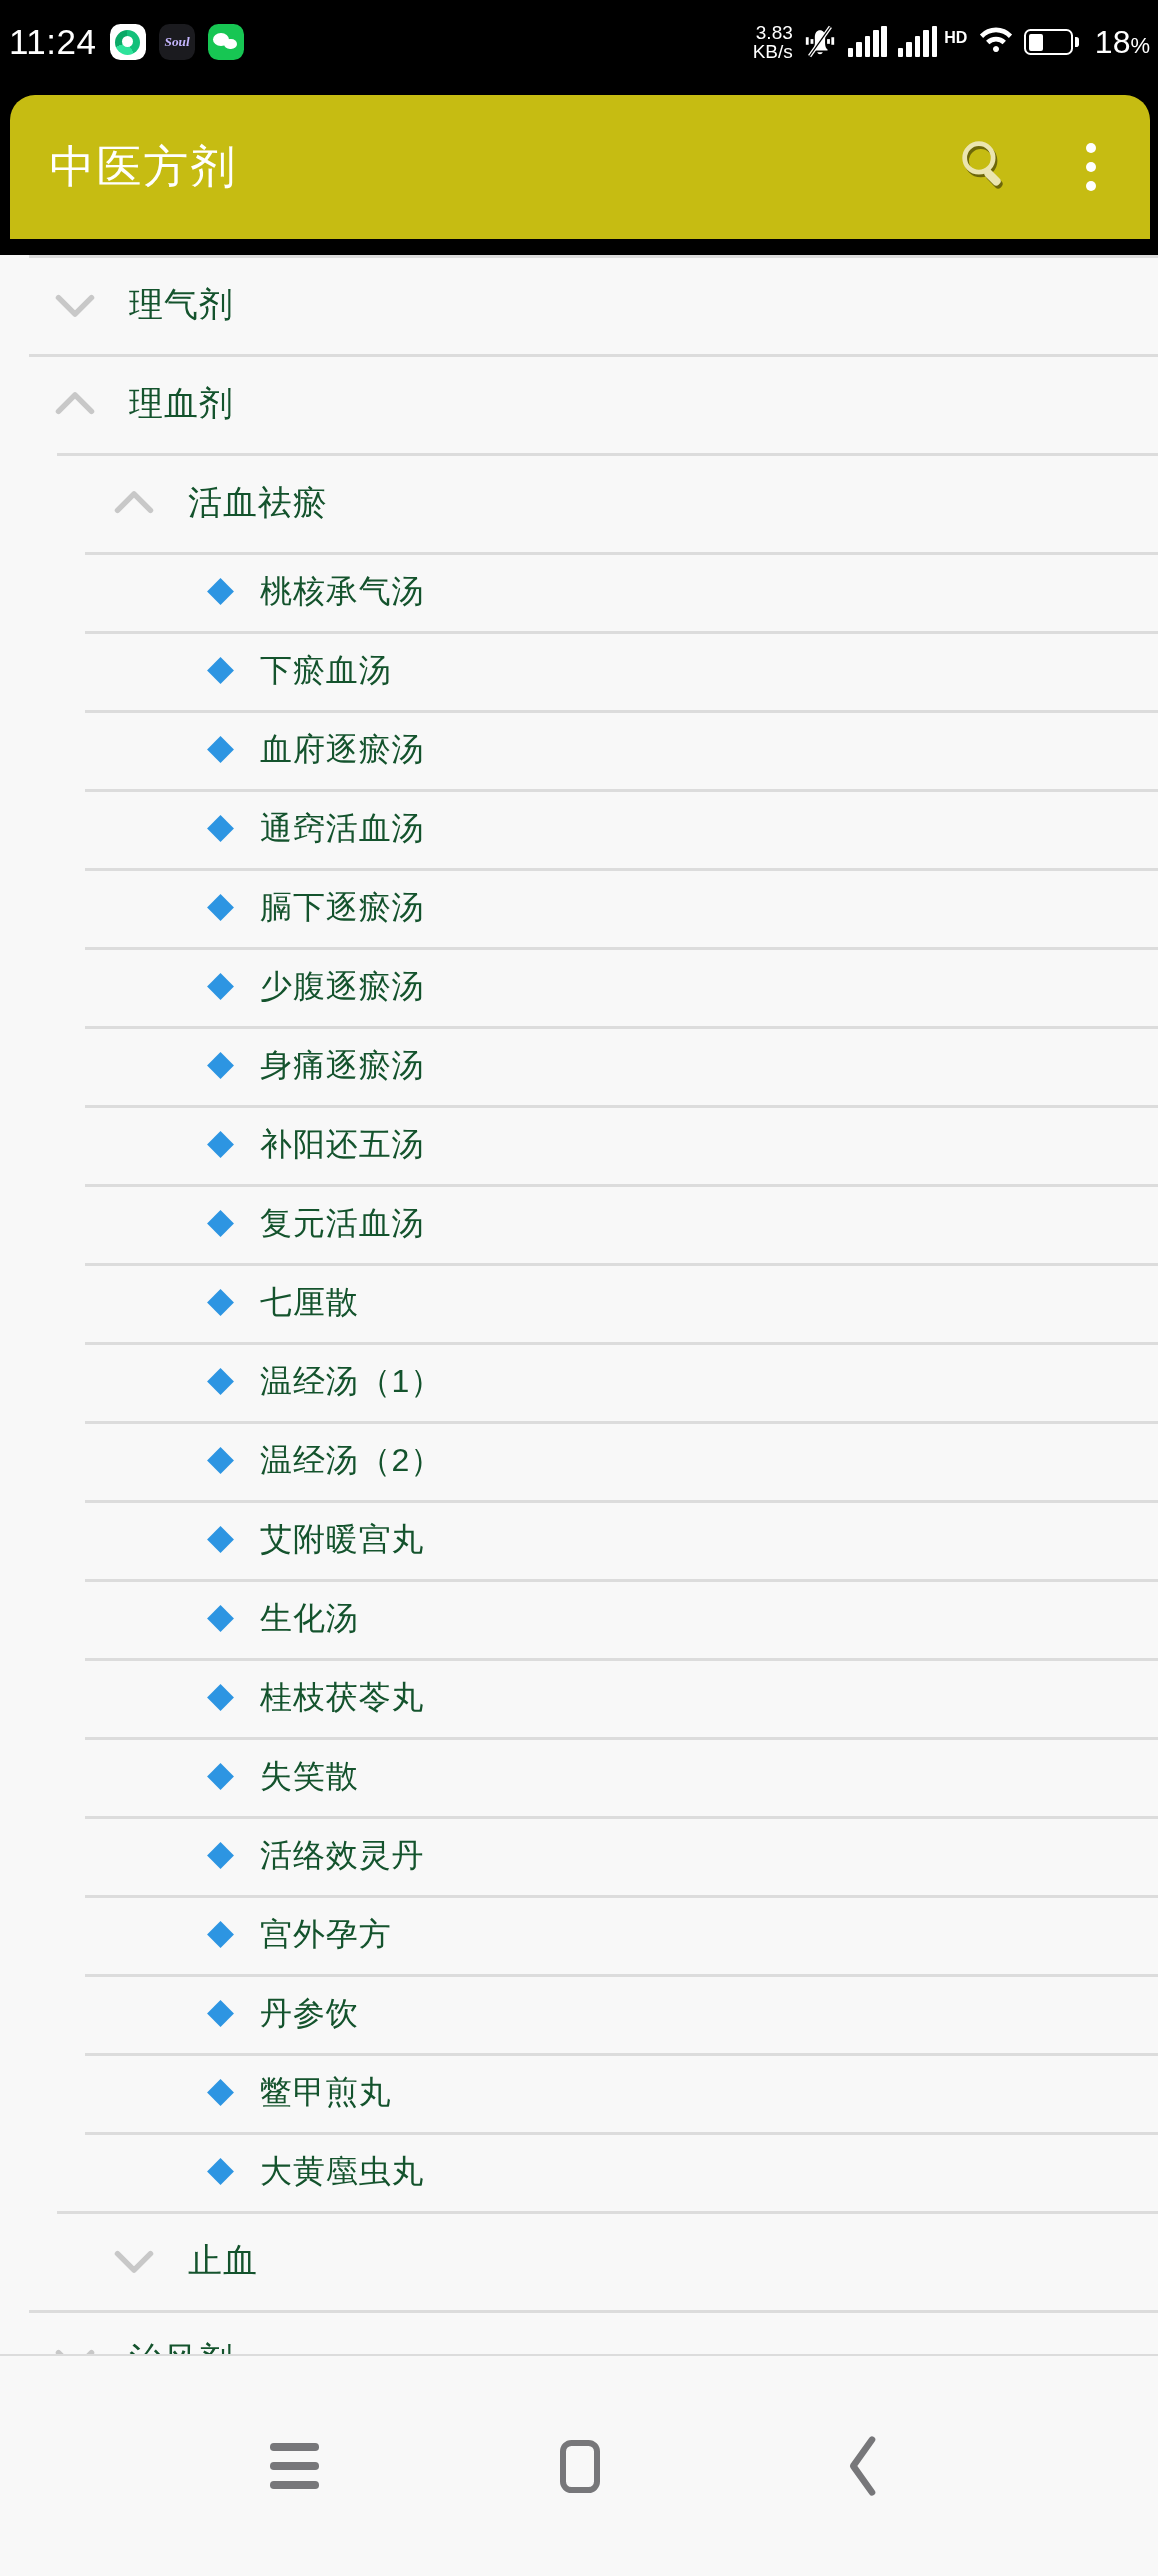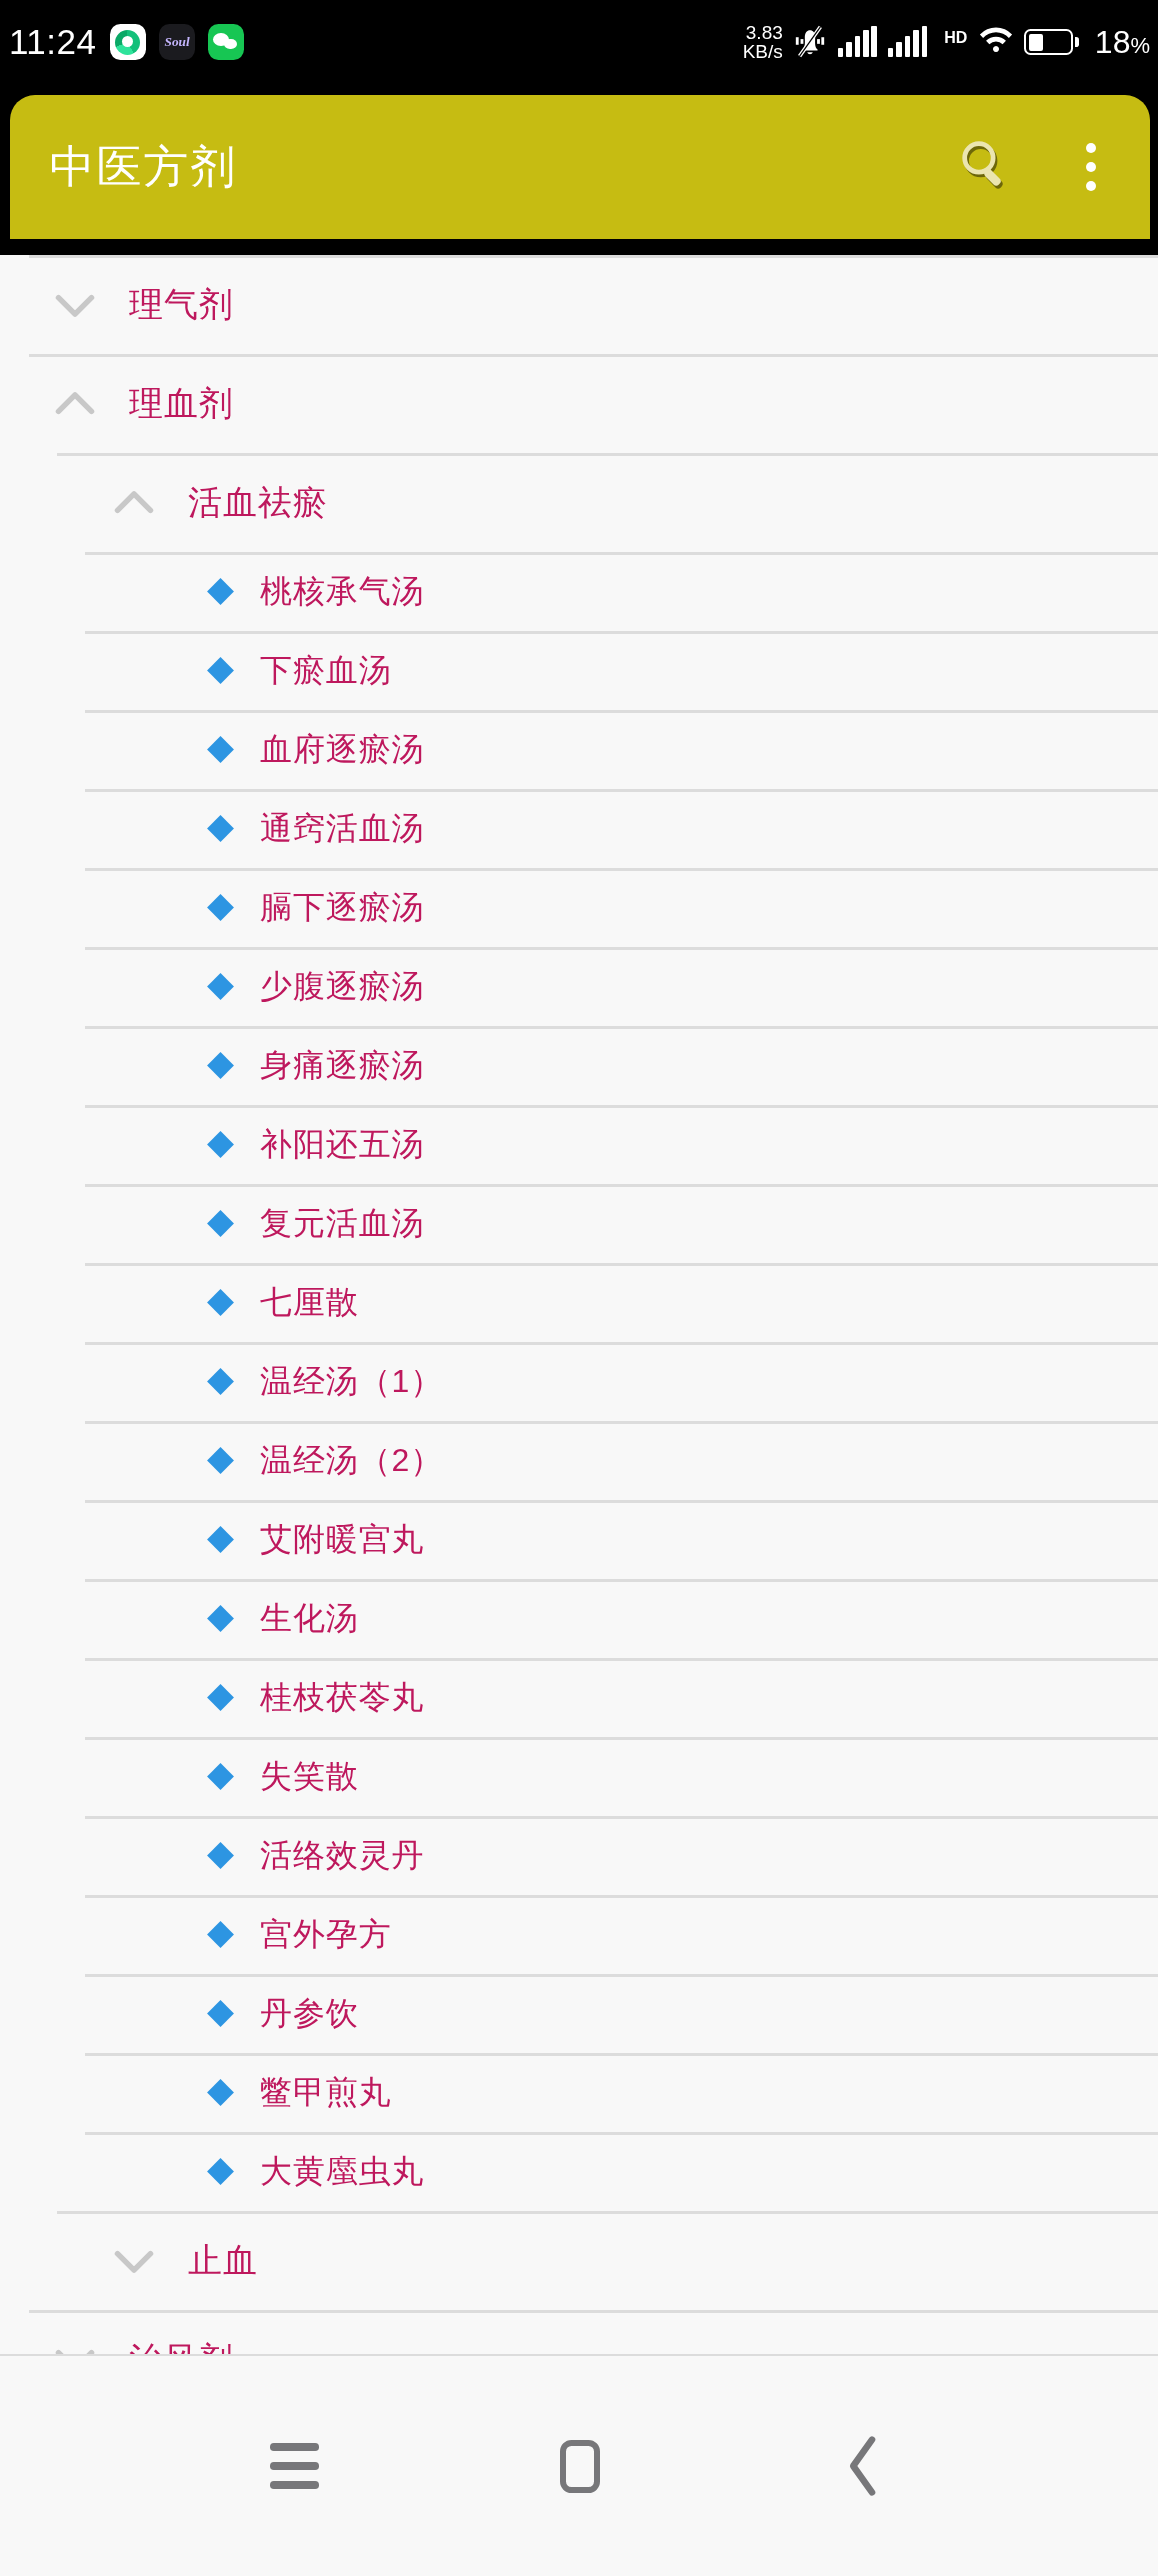--- a/index.html
+++ b/index.html
@@ -42,21 +42,21 @@
 
   .icn{ position:relative; }
   
   .mute-icon{ width:34px; height:38px; }
   
   .bars{ display:flex; align-items:flex-end; gap:2.8px; height:30px; }
   .bars i{ display:block; width:5.7px; background:#fff; border-radius:0.9px; }
   .bars i:nth-child(1){height:9.5px;} .bars i:nth-child(2){height:15px;}
   .bars i:nth-child(3){height:21px;} .bars i:nth-child(4){height:26.6px;}
   .bars i:nth-child(5){height:31px;}
-  .hd-wrap{ display:flex; align-items:flex-end; gap:17px; }
+  .hd-wrap{ display:flex; align-items:flex-end; gap:7px; }
   .hd-label{ font-size:16px; font-weight:bold; line-height:1; margin-bottom:11.4px; }
   .wifi{ width:36px; height:28.5px; }
   .batt{ display:flex; align-items:center; }
   .batt-body{ width:49px; height:26.6px; border:2.8px solid #fff; border-radius:6.6px;
               position:relative; display:flex; align-items:center; padding:2.8px; }
   .batt-fill{ height:100%; width:37%; background:#fff; border-radius:1.9px; }
   .batt-tip{ width:3.8px; height:10.4px; background:#fff; border-radius:0 2.8px 2.8px 0; margin-left:1.9px;}
   .batt-pct{ font-size:32px; margin-left:5.7px; }
   .batt-pct .sm{ font-size:22px; }
 
@@ -88,21 +88,21 @@
   .row-inner{ display:flex; align-items:center; height:100%; }
 
   .lvl1{ height:99px; }
   .lvl2{ height:99px; }
   .lvl3{ height:79px; }
 
   .chev{ width:44px; height:44px; flex:none; display:flex;
          align-items:center; justify-content:center; }
   .chev svg{ display:block; }
 
-  .node-label{ color:#be185d; font-size:34px; letter-spacing:0.9px; }
+  .node-label{ color:#14532d; font-size:34px; letter-spacing:0.9px; }
   .lvl3 .node-label{ font-size:32px; }
 
   .bullet{ width:19px; height:19px; background:#2d95e2; transform:rotate(45deg);
            flex:none; }
 
   
   .pad-l1{ width:53px; flex:none; }
   .pad-l2{ width:112px; flex:none; }
   .pad-l3{ width:211px; flex:none; }
   .gap-chev{ width:32px; flex:none; }

